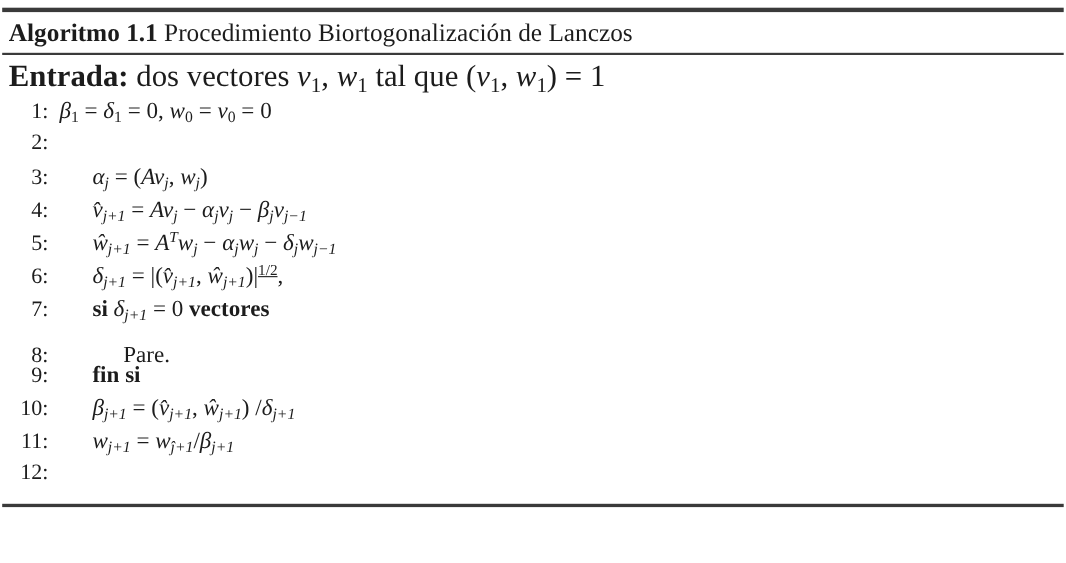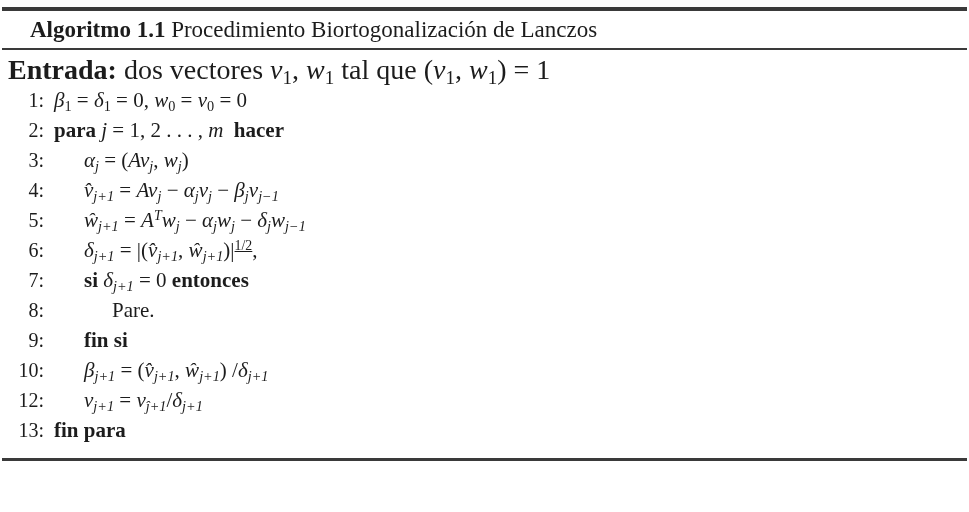--- a/index.html
+++ b/index.html
@@ -23,21 +23,20 @@
   }
   .rule-top { height: 4px; }
   .rule-mid { height: 2px; }
   .rule-bottom { height: 3px; margin-top: 6px; }
 
   .caption {
     font-size: 23px;
     line-height: 32px;
     padding: 3px 0 2px 6px;
     white-space: nowrap;
-    margin-left: 22px;
   }
   .entrada {
     font-size: 28px;
     line-height: 32px;
     padding: 4px 0 1px 6px;
     white-space: nowrap;
   }
   .lines {
     padding: 1px 0 4px 0;
   }
@@ -52,47 +51,47 @@
     flex: none;
     width: 42px;
     text-align: right;
     padding-right: 10px;
     font-size: 20px;
     font-style: normal;
   }
   .content { display: inline-block; }
   .indent-0 { padding-left: 0; }
   .indent-1 { padding-left: 30px; }
-  .indent-2 { padding-left: 58px; }
+  .indent-2 { padding-left: 58px; margin-top: 12px; }
 
   .tok-kw { font-weight: 700; font-style: normal; }
   .tok-rm { font-style: normal; }
   .tok-it { font-style: italic; }
   sub, sup { line-height: 0; }
   sub.tok-sub  { font-style: italic; font-size: 68%; vertical-align: -0.28em; }
   sub.tok-subd { font-style: normal; font-size: 68%; vertical-align: -0.28em; }
   sup.tok-sup  { font-style: normal; font-size: 66%; vertical-align: 0.5em; text-decoration: underline; }
   sup.tok-supit{ font-style: italic; font-size: 66%; vertical-align: 0.5em; }
 </style>
 </head>
 <body>
 
 <div class="algorithm">
   <div class="rule rule-top"></div>
   <div class="caption"><span class="tok-kw">Algoritmo 1.1</span><span class="tok-rm"> Procedimiento Biortogonalización de Lanczos</span></div>
   <div class="rule rule-mid"></div>
   <div class="entrada"><span class="tok-kw">Entrada:</span><span class="tok-rm"> dos vectores </span><span class="tok-it">v</span><sub class="tok-subd">1</sub><span class="tok-rm">, </span><span class="tok-it">w</span><sub class="tok-subd">1</sub><span class="tok-rm"> tal que (</span><span class="tok-it">v</span><sub class="tok-subd">1</sub><span class="tok-rm">, </span><span class="tok-it">w</span><sub class="tok-subd">1</sub><span class="tok-rm">) = 1</span></div>
   <div class="lines">
       <div class="line"><span class="num">1:</span><span class="content indent-0"><span class="tok-it">β</span><sub class="tok-subd">1</sub><span class="tok-rm"> = </span><span class="tok-it">δ</span><sub class="tok-subd">1</sub><span class="tok-rm"> = 0, </span><span class="tok-it">w</span><sub class="tok-subd">0</sub><span class="tok-rm"> = </span><span class="tok-it">v</span><sub class="tok-subd">0</sub><span class="tok-rm"> = 0</span></span></div>
-      <div class="line"><span class="num">2:</span><span class="content indent-0"><span class="tok-kw">para </span><span class="tok-it">j</span><span class="tok-rm"> = 1, 2 . . . , </span><span class="tok-it">m</span><span class="tok-rm">&nbsp; </span><span class="tok-kw">hacer</span></span></div>
+      <div class="line"><span class="num">2:</span></div>
       <div class="line"><span class="num">3:</span><span class="content indent-1"><span class="tok-it">α</span><sub class="tok-sub">j</sub><span class="tok-rm"> = (</span><span class="tok-it">Av</span><sub class="tok-sub">j</sub><span class="tok-rm">, </span><span class="tok-it">w</span><sub class="tok-sub">j</sub><span class="tok-rm">)</span></span></div>
       <div class="line"><span class="num">4:</span><span class="content indent-1"><span class="tok-it">v̂</span><sub class="tok-sub">j+1</sub><span class="tok-rm"> = </span><span class="tok-it">Av</span><sub class="tok-sub">j</sub><span class="tok-rm"> − </span><span class="tok-it">α</span><sub class="tok-sub">j</sub><span class="tok-it">v</span><sub class="tok-sub">j</sub><span class="tok-rm"> − </span><span class="tok-it">β</span><sub class="tok-sub">j</sub><span class="tok-it">v</span><sub class="tok-sub">j−1</sub></span></div>
       <div class="line"><span class="num">5:</span><span class="content indent-1"><span class="tok-it">ŵ</span><sub class="tok-sub">j+1</sub><span class="tok-rm"> = </span><span class="tok-it">A</span><sup class="tok-supit">T</sup><span class="tok-it">w</span><sub class="tok-sub">j</sub><span class="tok-rm"> − </span><span class="tok-it">α</span><sub class="tok-sub">j</sub><span class="tok-it">w</span><sub class="tok-sub">j</sub><span class="tok-rm"> − </span><span class="tok-it">δ</span><sub class="tok-sub">j</sub><span class="tok-it">w</span><sub class="tok-sub">j−1</sub></span></div>
       <div class="line"><span class="num">6:</span><span class="content indent-1"><span class="tok-it">δ</span><sub class="tok-sub">j+1</sub><span class="tok-rm"> = |(</span><span class="tok-it">v̂</span><sub class="tok-sub">j+1</sub><span class="tok-rm">, </span><span class="tok-it">ŵ</span><sub class="tok-sub">j+1</sub><span class="tok-rm">)|</span><sup class="tok-sup">1/2</sup><span class="tok-rm">,</span></span></div>
-      <div class="line"><span class="num">7:</span><span class="content indent-1"><span class="tok-kw">si </span><span class="tok-it">δ</span><sub class="tok-sub">j+1</sub><span class="tok-rm"> = 0 </span><span class="tok-kw">entonces</span></span></div>
+      <div class="line"><span class="num">7:</span><span class="content indent-1"><span class="tok-kw">si </span><span class="tok-it">δ</span><sub class="tok-sub">j+1</sub><span class="tok-rm"> = 0 </span><span class="tok-kw">vectores</span></span></div>
       <div class="line"><span class="num">8:</span><span class="content indent-2"><span class="tok-rm">Pare.</span></span></div>
       <div class="line"><span class="num">9:</span><span class="content indent-1"><span class="tok-kw">fin si</span></span></div>
       <div class="line"><span class="num">10:</span><span class="content indent-1"><span class="tok-it">β</span><sub class="tok-sub">j+1</sub><span class="tok-rm"> = (</span><span class="tok-it">v̂</span><sub class="tok-sub">j+1</sub><span class="tok-rm">, </span><span class="tok-it">ŵ</span><sub class="tok-sub">j+1</sub><span class="tok-rm">) /</span><span class="tok-it">δ</span><sub class="tok-sub">j+1</sub></span></div>
-      <div class="line"><span class="num">12:</span><span class="content indent-1"><span class="tok-it">v</span><sub class="tok-sub">j+1</sub><span class="tok-rm"> = </span><span class="tok-it">v</span><sub class="tok-sub">ĵ+1</sub><span class="tok-rm">/</span><span class="tok-it">δ</span><sub class="tok-sub">j+1</sub></span></div>
-      <div class="line"><span class="num">13:</span><span class="content indent-0"><span class="tok-kw">fin para</span></span></div>
+      <div class="line"><span class="num">11:</span><span class="content indent-1"><span class="tok-it">w</span><sub class="tok-sub">j+1</sub><span class="tok-rm"> = </span><span class="tok-it">w</span><sub class="tok-sub">ĵ+1</sub><span class="tok-rm">/</span><span class="tok-it">β</span><sub class="tok-sub">j+1</sub></span></div>
+      <div class="line"><span class="num">12:</span></div>
     </div>
   <div class="rule rule-bottom"></div>
 </div>
 
 </body></html>

